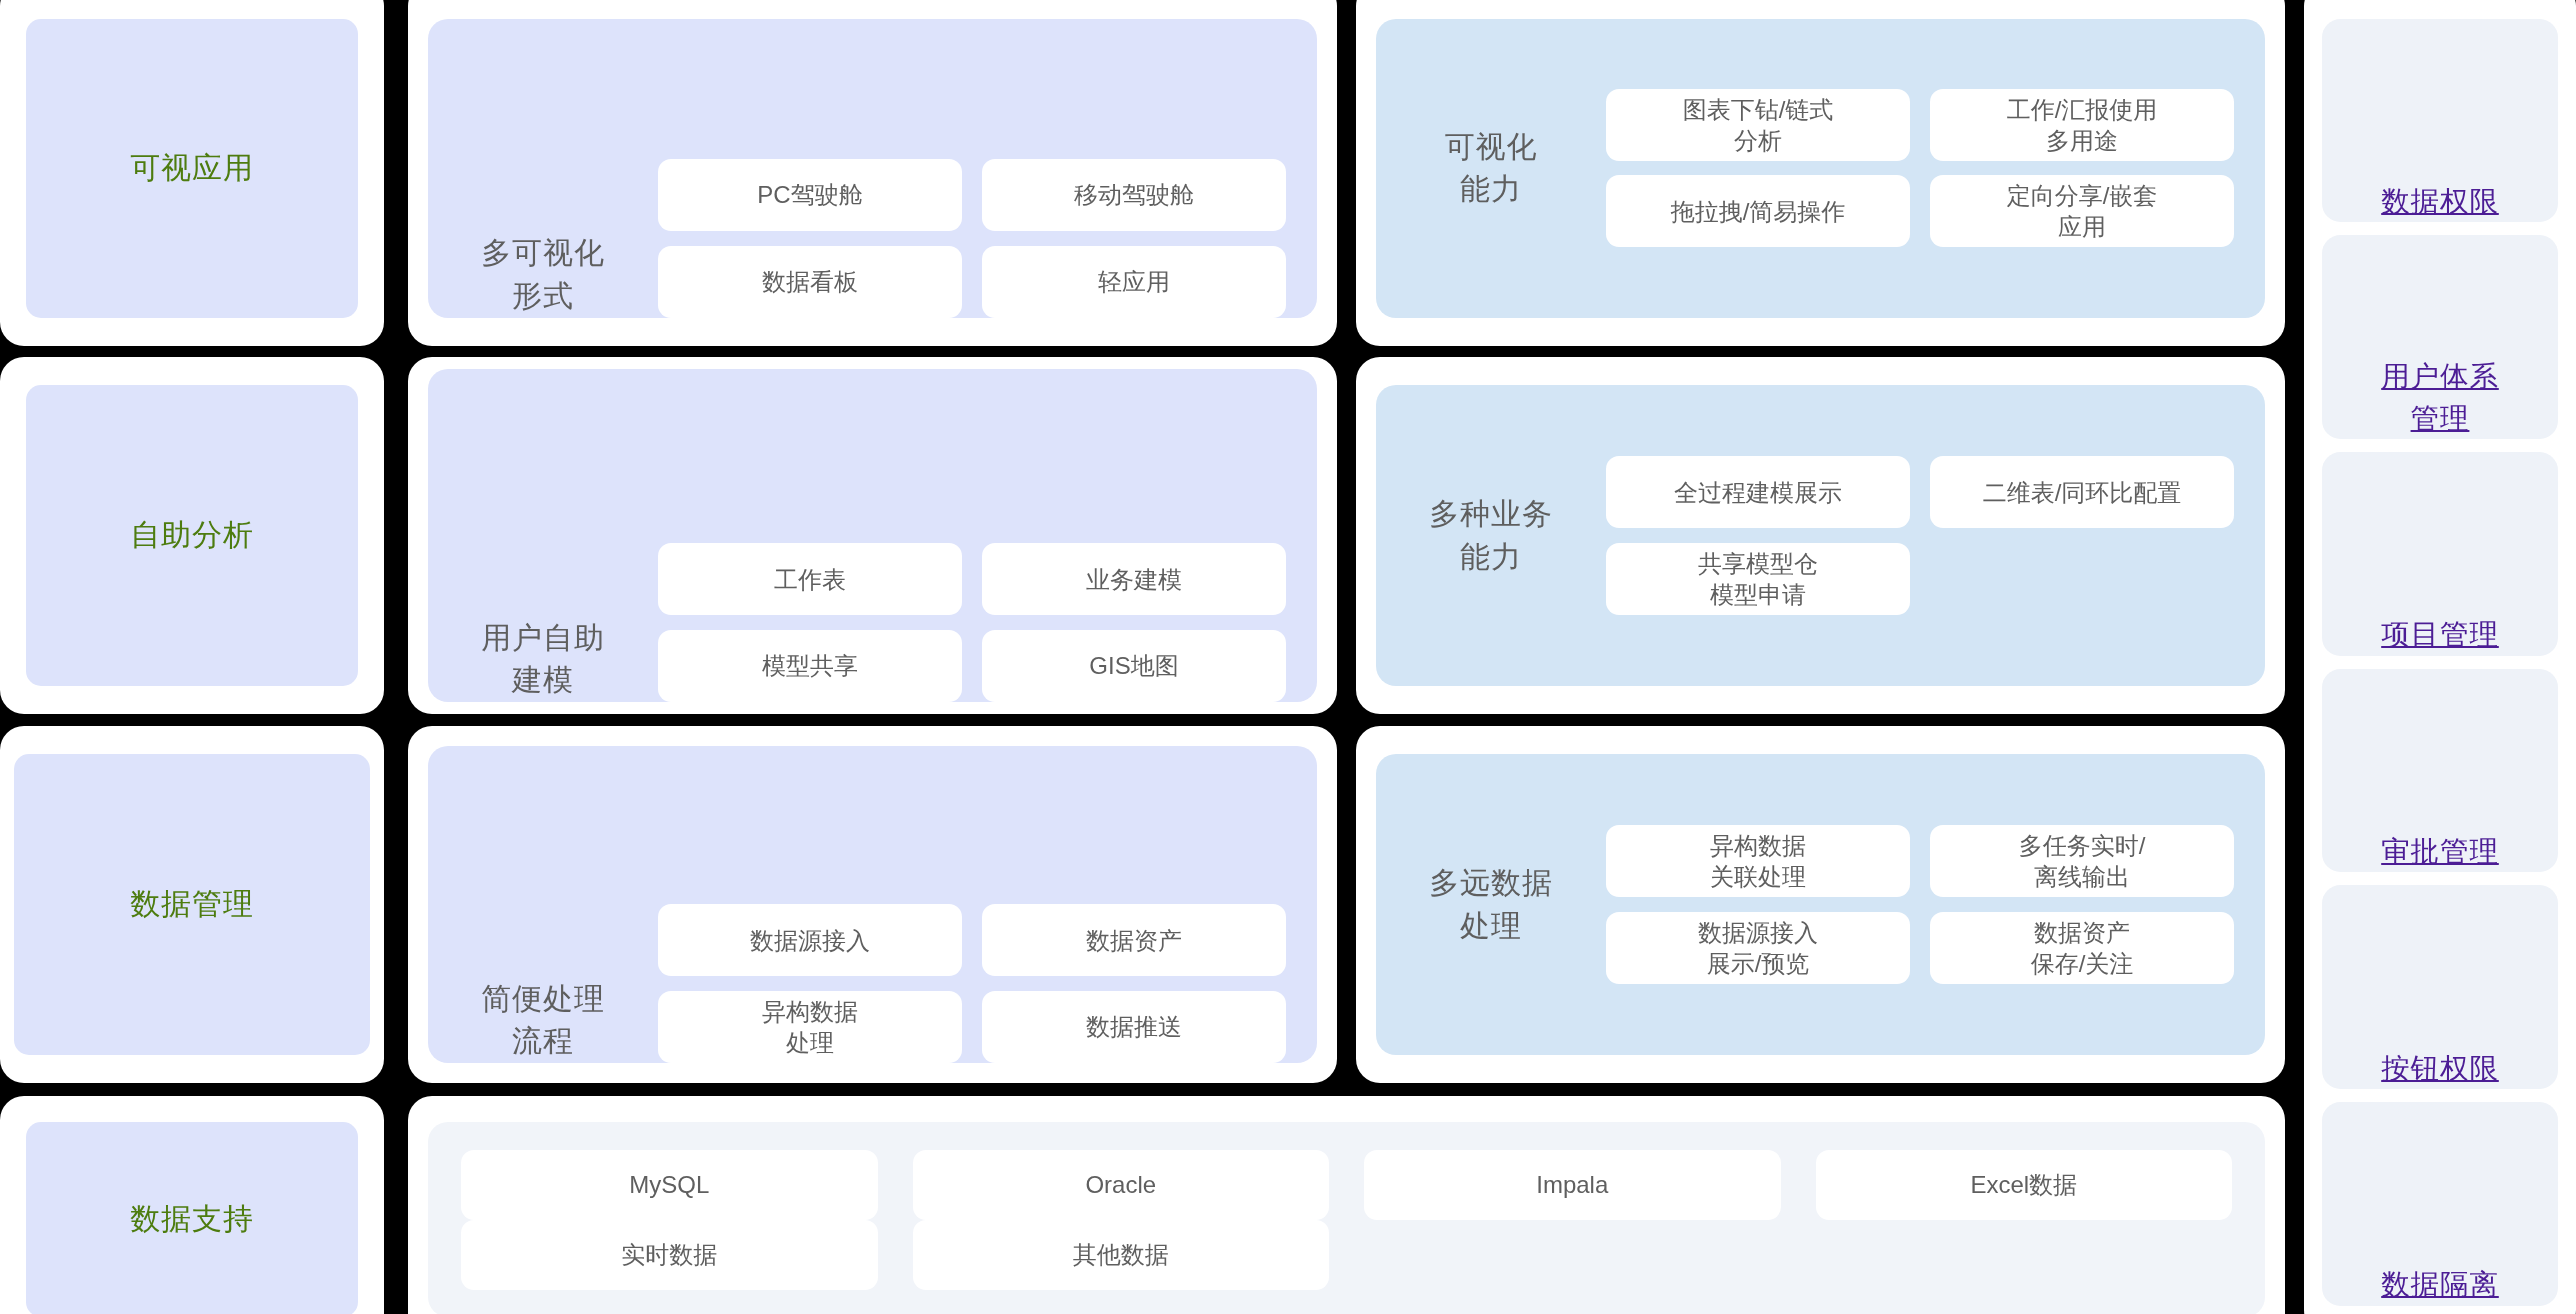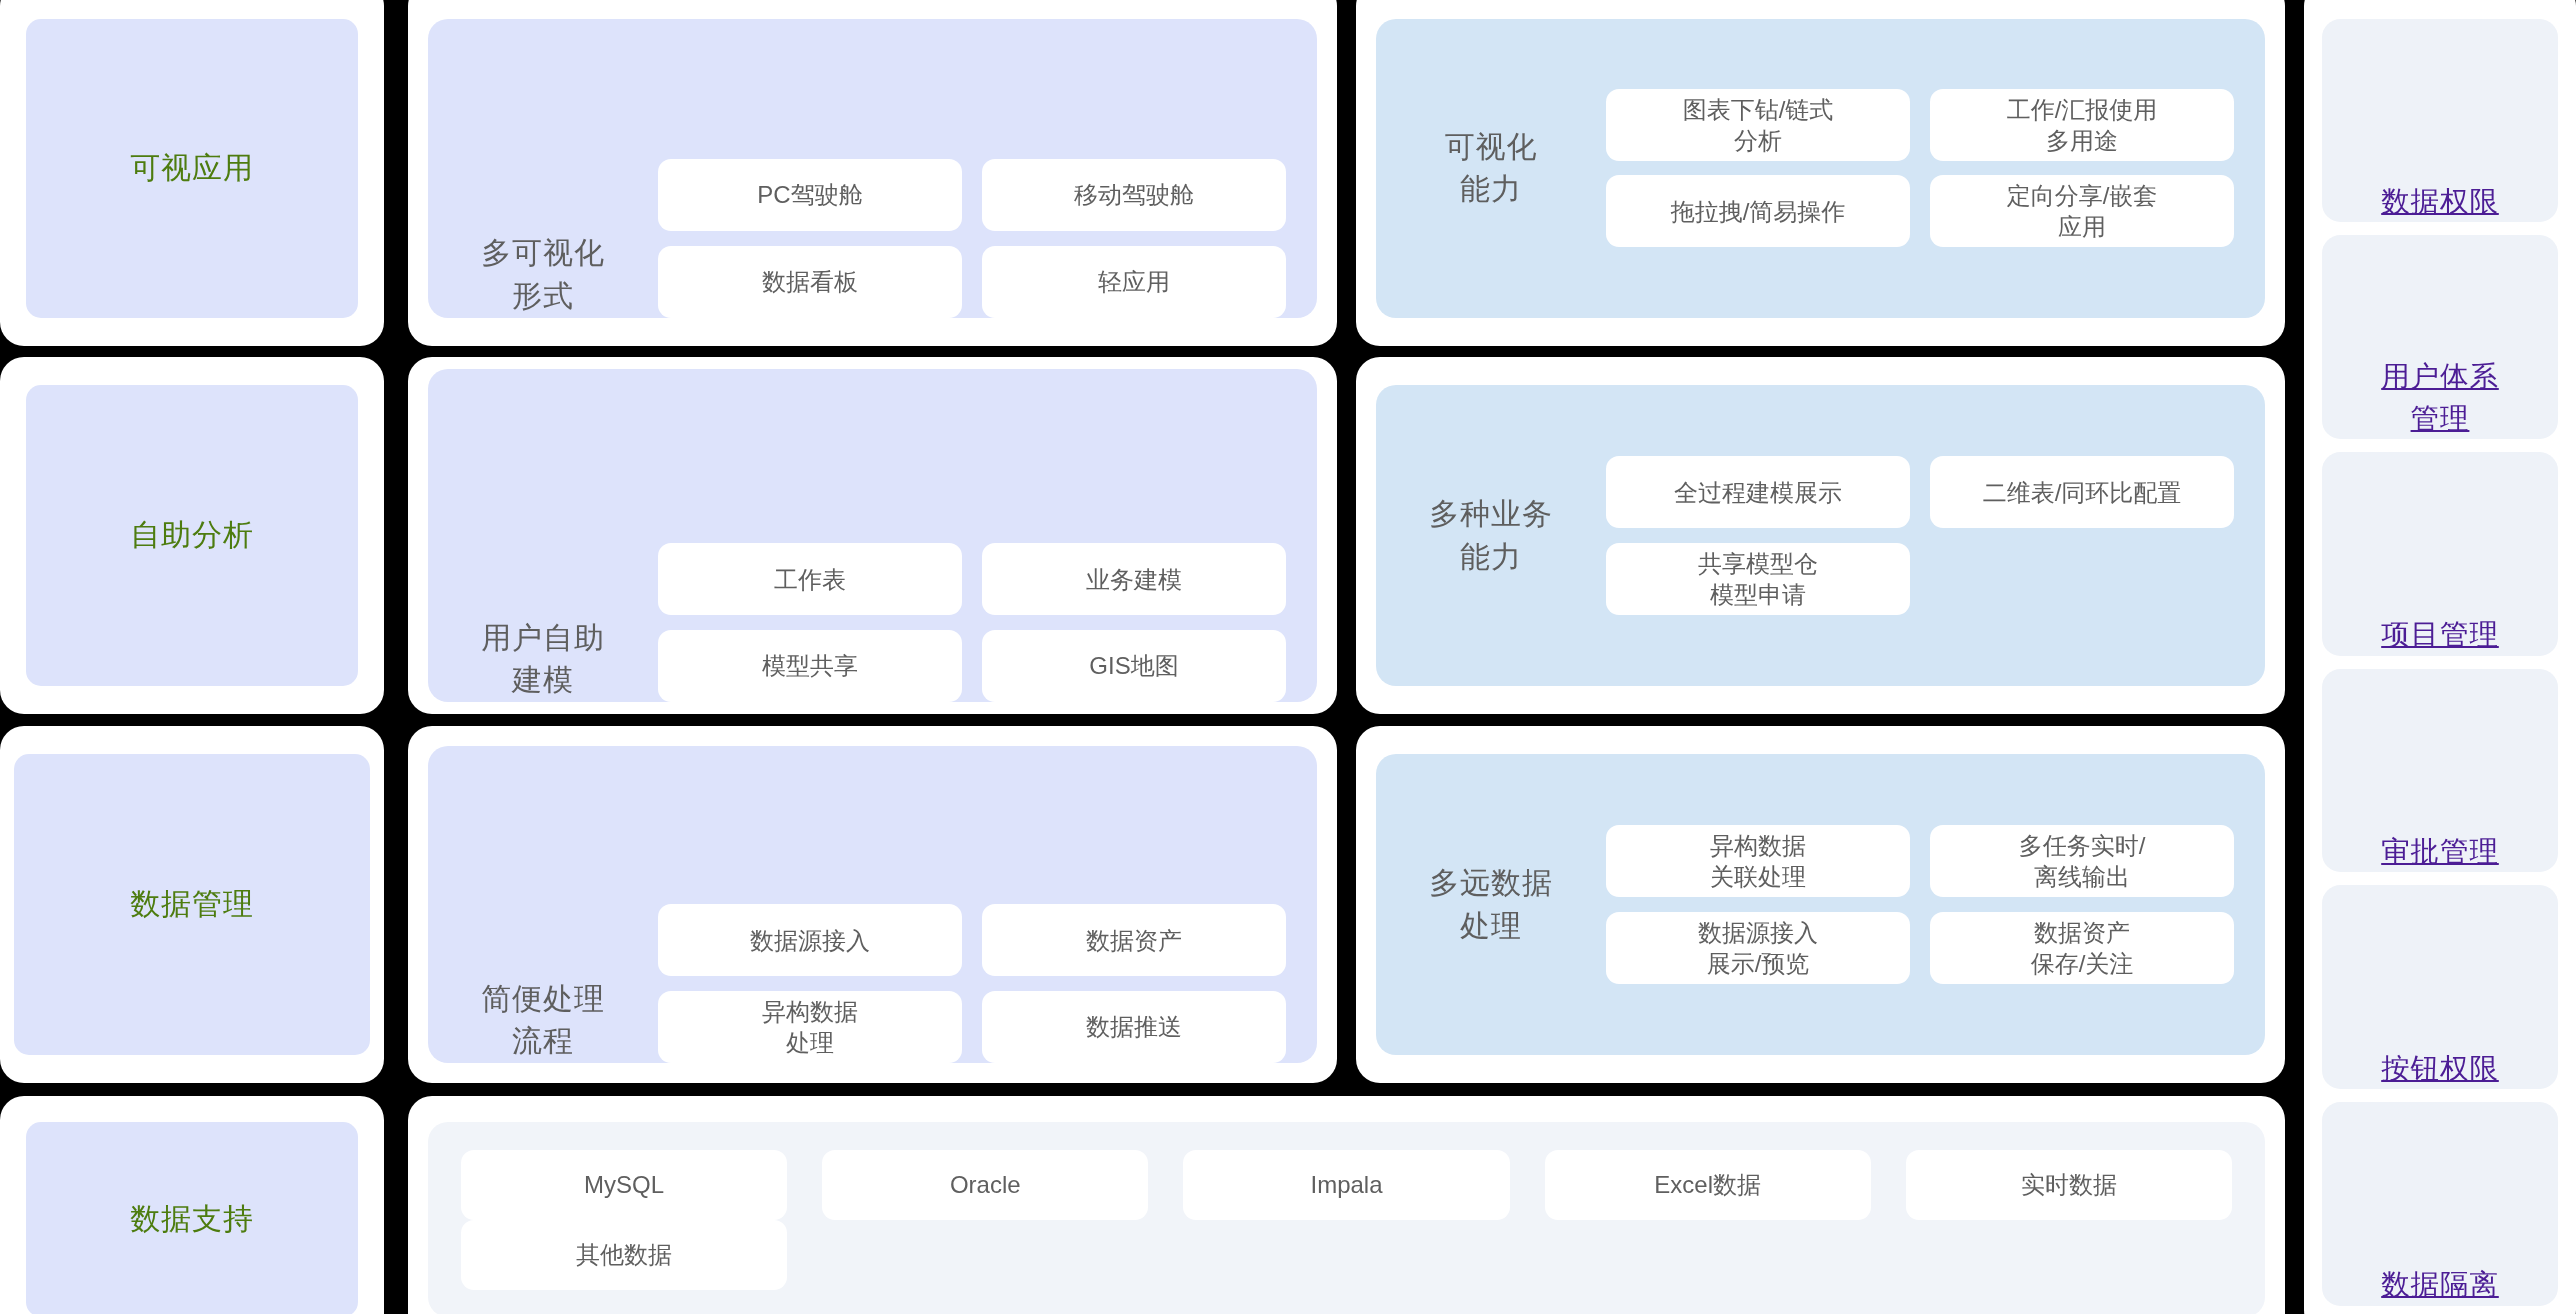--- a/index.html
+++ b/index.html
@@ -84,21 +84,21 @@
     line-height:1.3;
     padding:3.7px 7.4px;
     box-sizing:border-box;
   }
   .tile span{display:block;}
 
   
   .chips{
     flex:1 1 auto;
     display:grid;
-    grid-template-columns:repeat(5,1fr);
+    grid-template-columns:repeat(4,1fr);
     gap:0 35px;
     padding:0 33px;
     box-sizing:border-box;
   }
   .chip{
     background:#ffffff;
     border-radius:13px;
     height:70px;
     display:flex;
     align-items:center;

